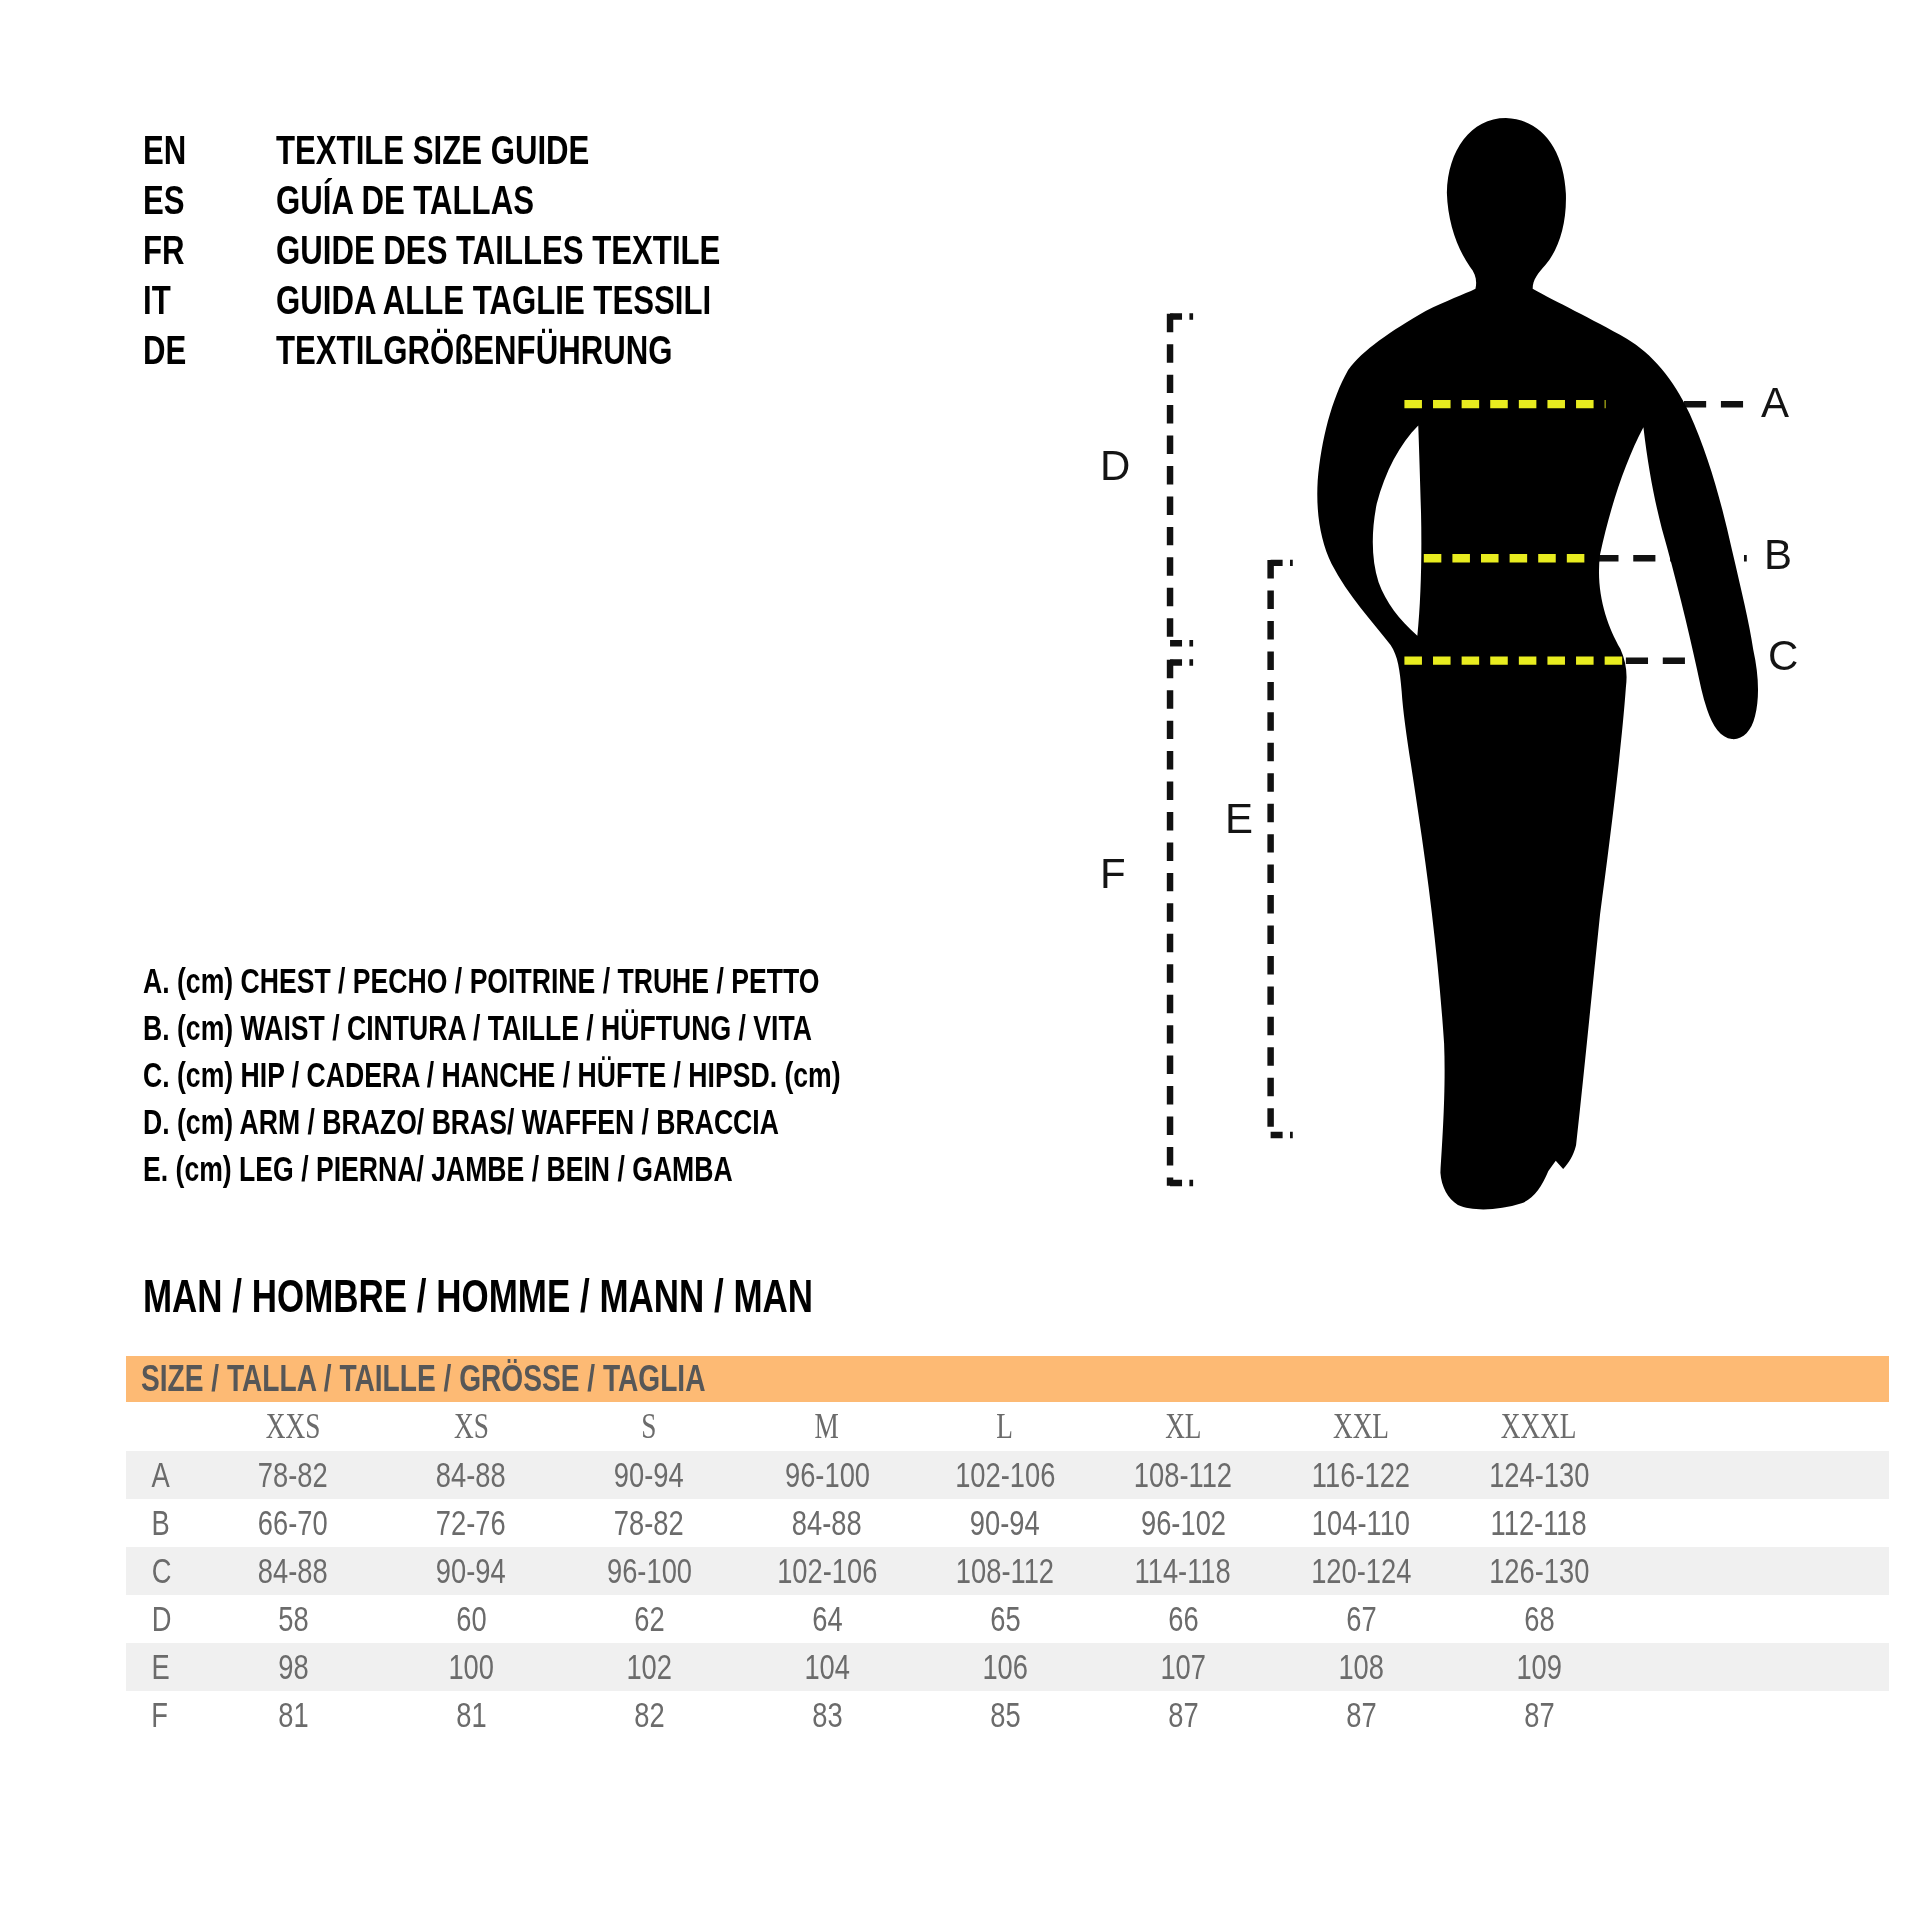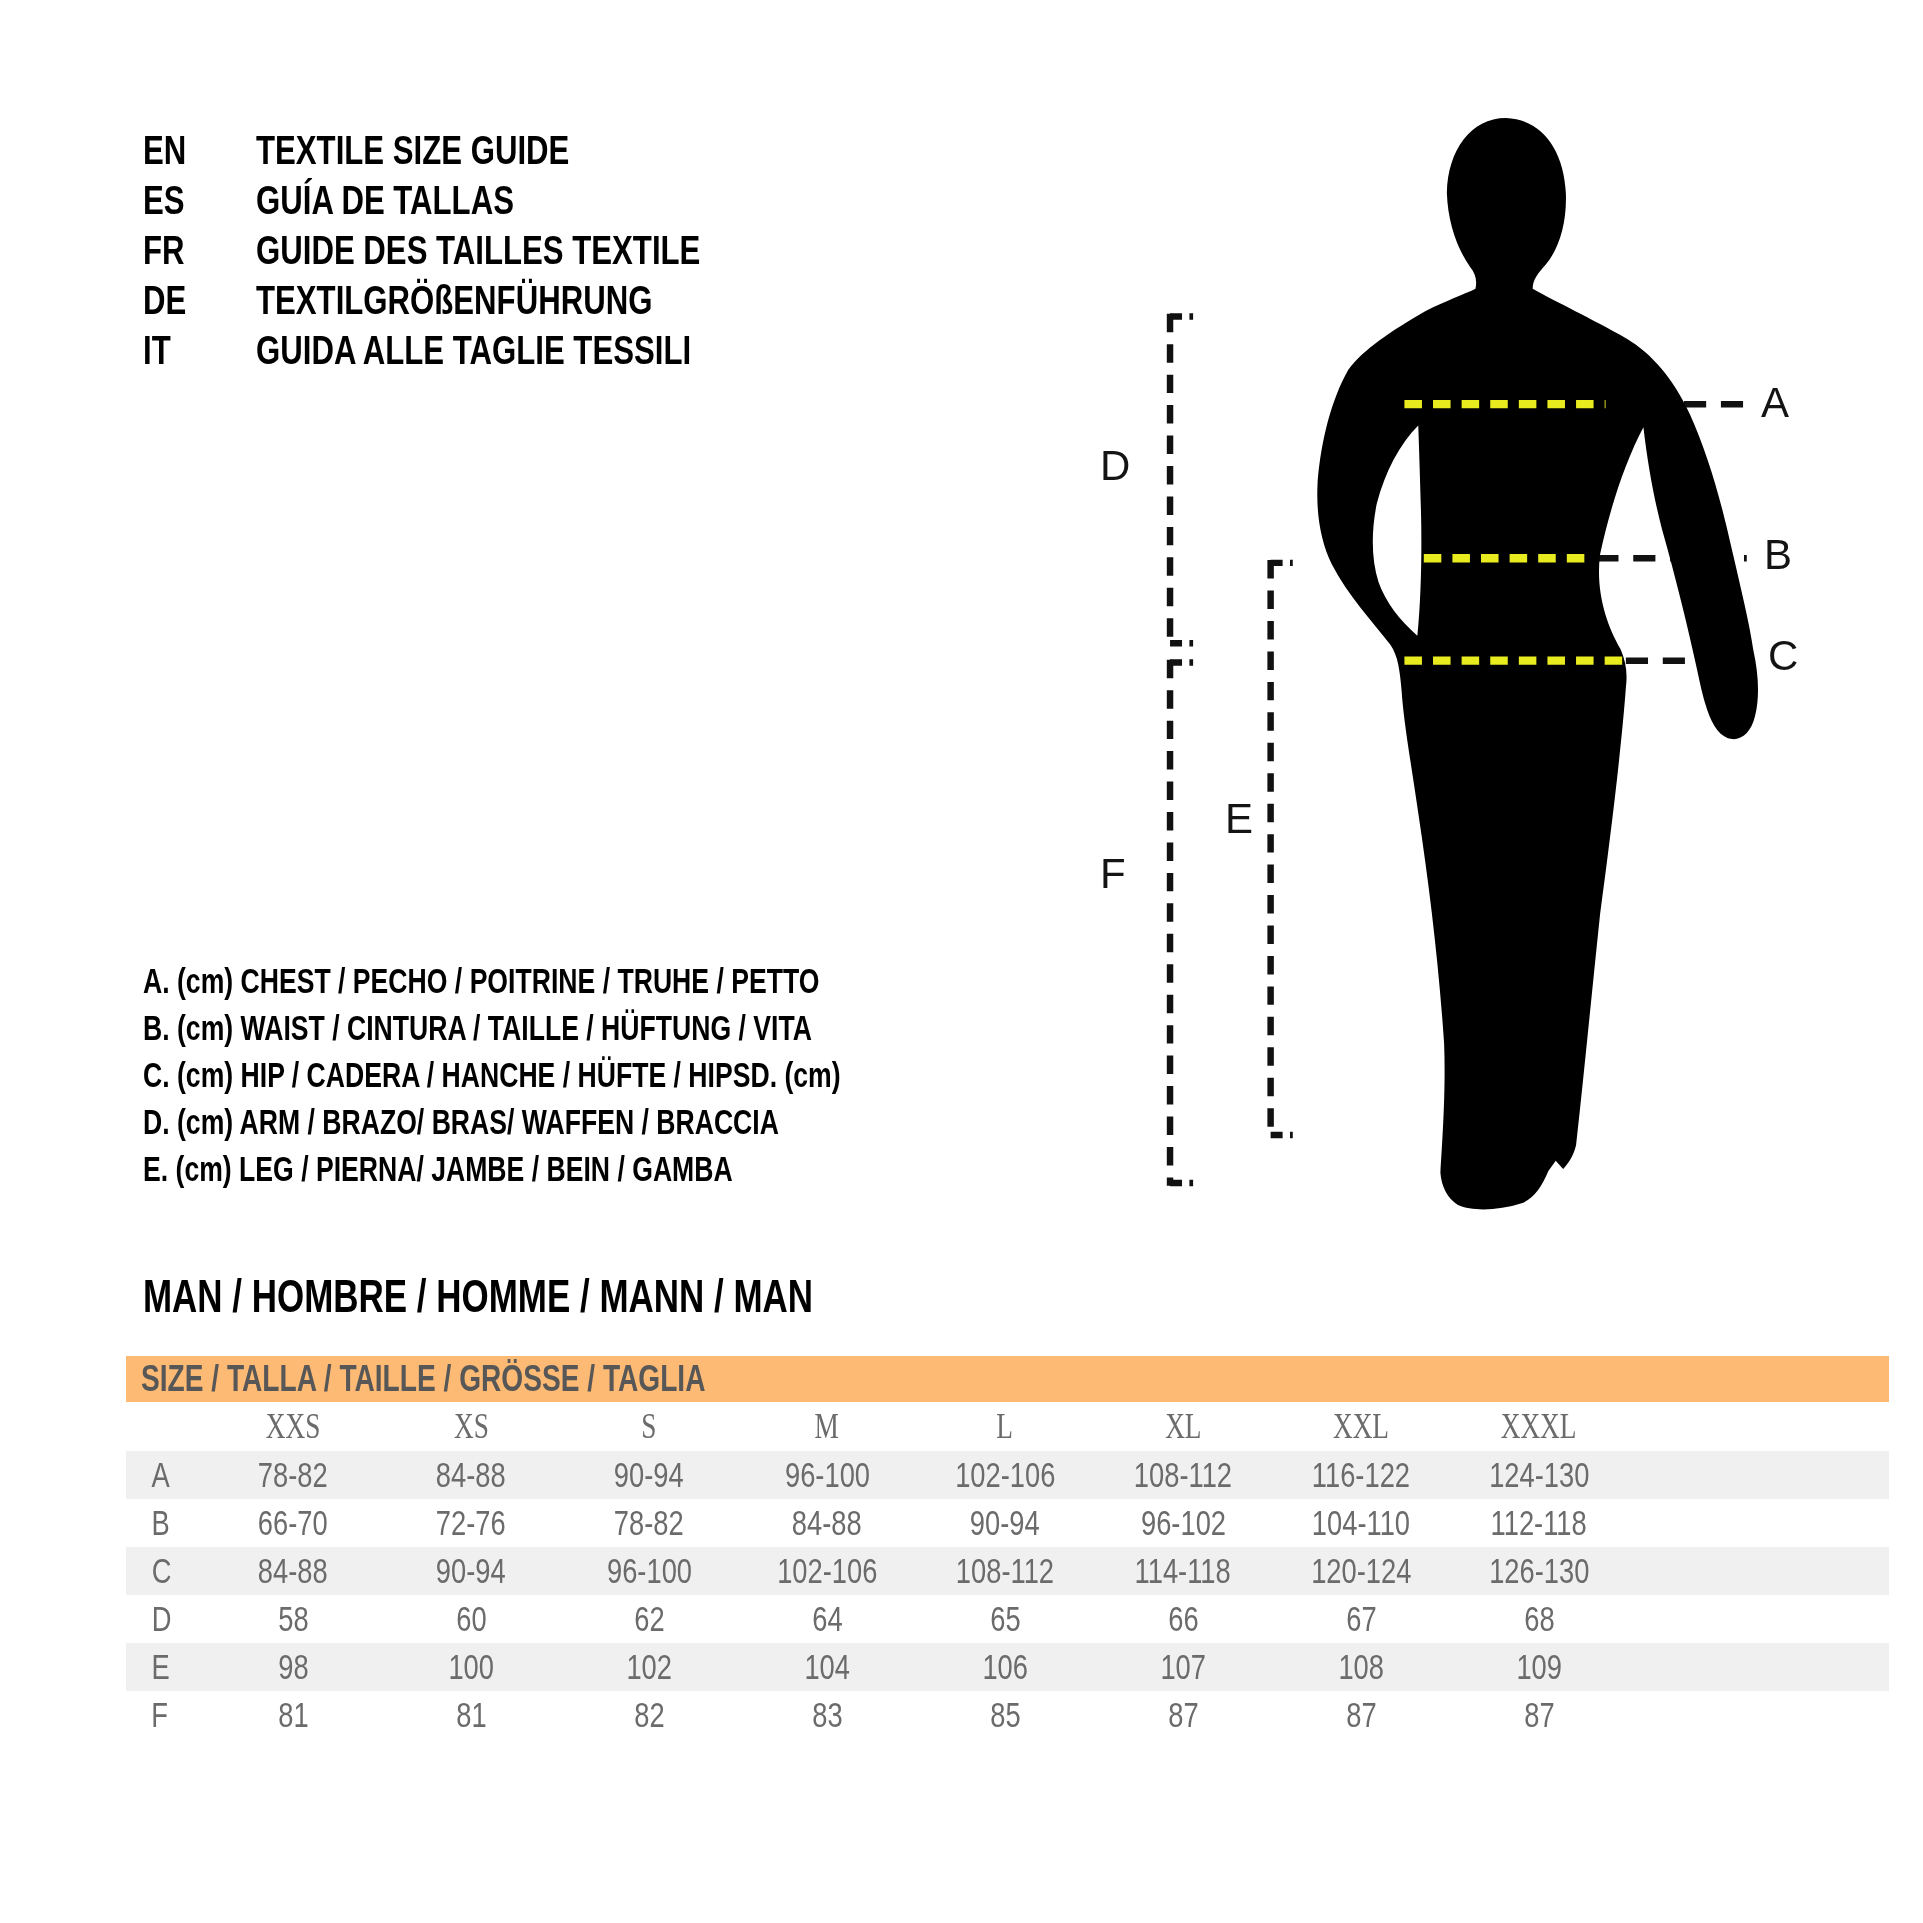--- a/index.html
+++ b/index.html
@@ -5,21 +5,21 @@
   html,body{margin:0;padding:0;background:#fff;}
   .page{
     position:relative;width:1923px;height:1923px;overflow:hidden;background:#ffffff;
     font-family:"Liberation Sans", sans-serif;color:#000;
   }
   .cond{display:inline-block;transform:scaleX(0.76);transform-origin:0 50%;white-space:nowrap;}
   .condc{display:inline-block;transform:scaleX(0.78);transform-origin:50% 50%;white-space:nowrap;}
 
   
   .lang-block{position:absolute;left:143px;top:125px;}
-  .lang-row{display:flex;height:50px;align-items:center;font-weight:bold;font-size:41px;}
+  .lang-row{display:flex;height:50px;align-items:center;font-weight:bold;font-size:41px;gap:20px;}
   .lang-code{width:113px;}
 
   
   .marker{position:absolute;transform:translateY(-52%);font-size:42px;color:#141414;}
 
   
   .legend-block{position:absolute;left:143px;top:961px;}
   .legend-row{height:47px;display:flex;font-weight:bold;font-size:35px;}
 
   .category-line{position:absolute;left:143px;top:1276px;height:39px;display:flex;align-items:center;font-weight:bold;font-size:46px;}
@@ -48,26 +48,26 @@
     </div>
     <div class="lang-row">
       <span class="lang-code"><span class="cond">ES</span></span>
       <span class="cond">GUÍA DE TALLAS</span>
     </div>
     <div class="lang-row">
       <span class="lang-code"><span class="cond">FR</span></span>
       <span class="cond">GUIDE DES TAILLES TEXTILE</span>
     </div>
     <div class="lang-row">
+      <span class="lang-code"><span class="cond">IT</span></span>
+      <span class="cond">GUIDA ALLE TAGLIE TESSILI</span>
+    </div>
+    <div class="lang-row">
       <span class="lang-code"><span class="cond">DE</span></span>
       <span class="cond">TEXTILGRÖßENFÜHRUNG</span>
-    </div>
-    <div class="lang-row">
-      <span class="lang-code"><span class="cond">IT</span></span>
-      <span class="cond">GUIDA ALLE TAGLIE TESSILI</span>
     </div>
   </div>
 
   <svg width="1923" height="1923" viewBox="0 0 2084 2084">
 
     <g stroke="#111111" stroke-width="7" stroke-dasharray="24 16" fill="none">
       <path d="M1745,438 H1893"></path>
       <path d="M1730,605 H1893"></path>
       <path d="M1762,716 H1898"></path>
     </g>

